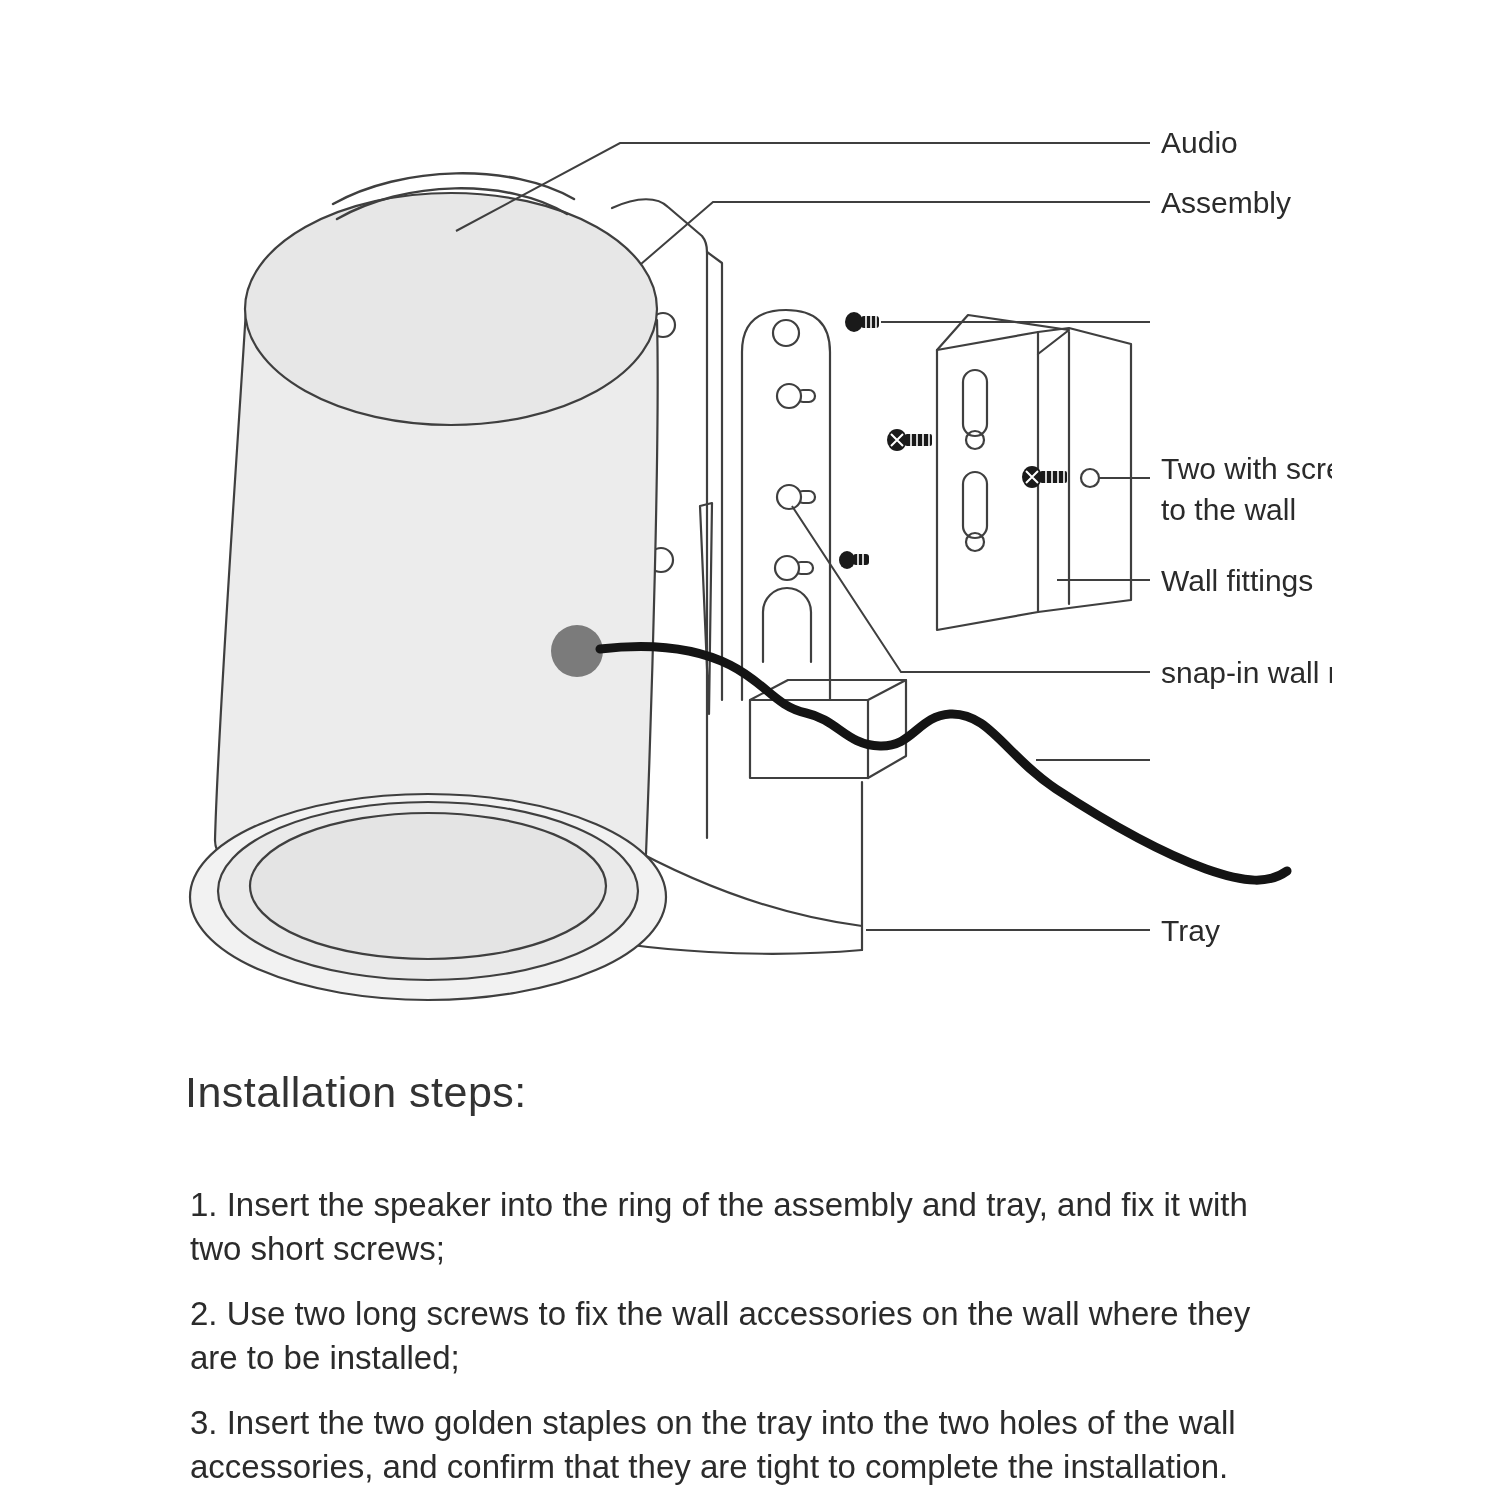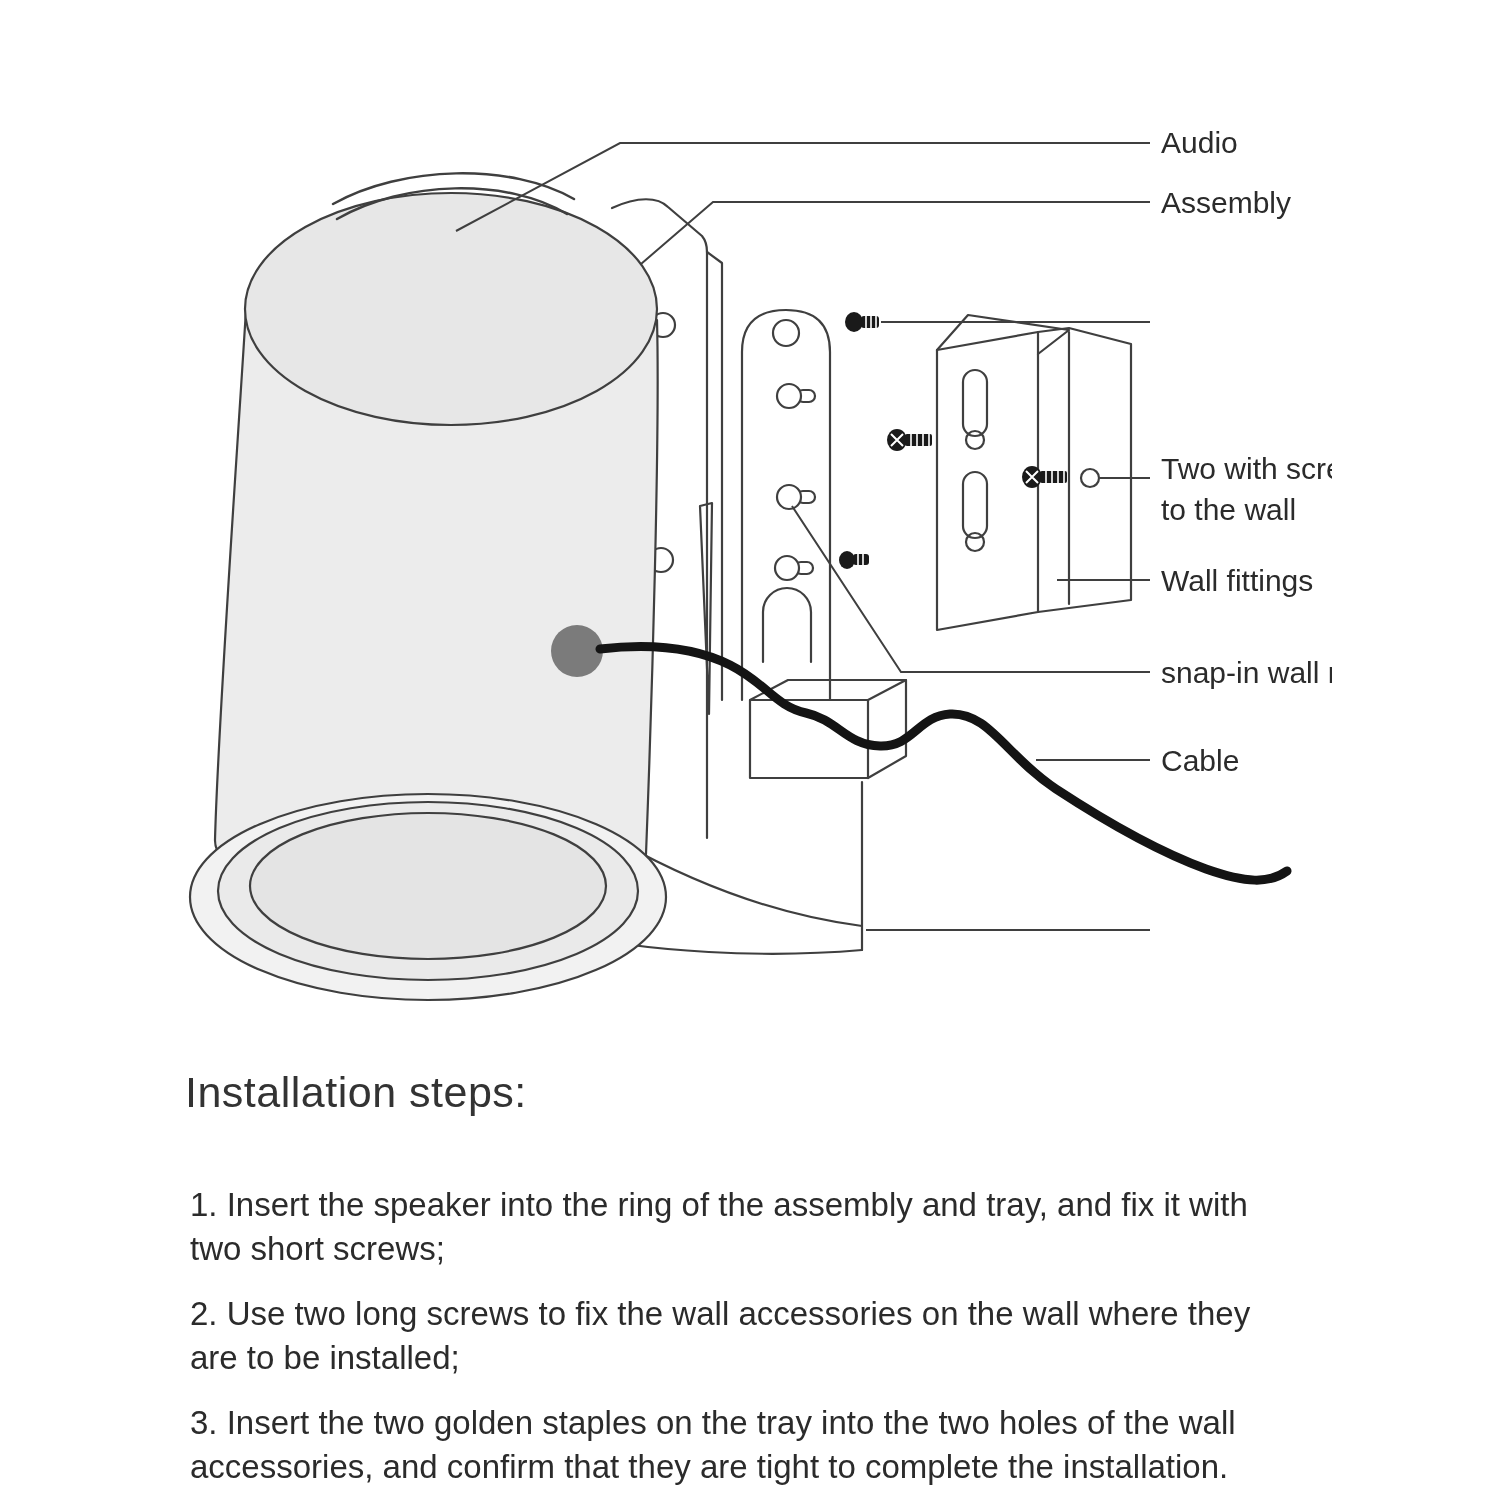--- a/index.html
+++ b/index.html
@@ -146,21 +146,21 @@
       <path d="M1150 930 L866 930"></path>
     </g>
   </svg>
 
   <div class="label" style="top:122px">Audio</div>
   <div class="label" style="top:182px">Assembly</div>
   <div class="label" style="top:448px">Two with screws
 to the wall</div>
   <div class="label" style="top:652px">snap-in wall mount</div>
   <div class="label" style="top:560px">Wall fittings</div>
-  <div class="label" style="top:740px">Cable</div>
+  <div class="label" style="top:910px">Tray</div>
 
   <h1 class="heading">Installation steps:</h1>
   <div class="steps">
     <p>1. Insert the speaker into the ring of the assembly and tray, and fix it with
 two short screws;</p>
     <p>2. Use two long screws to fix the wall accessories on the wall where they
 are to be installed;</p>
     <p>3. Insert the two golden staples on the tray into the two holes of the wall
 accessories, and confirm that they are tight to complete the installation.</p>
   </div>

